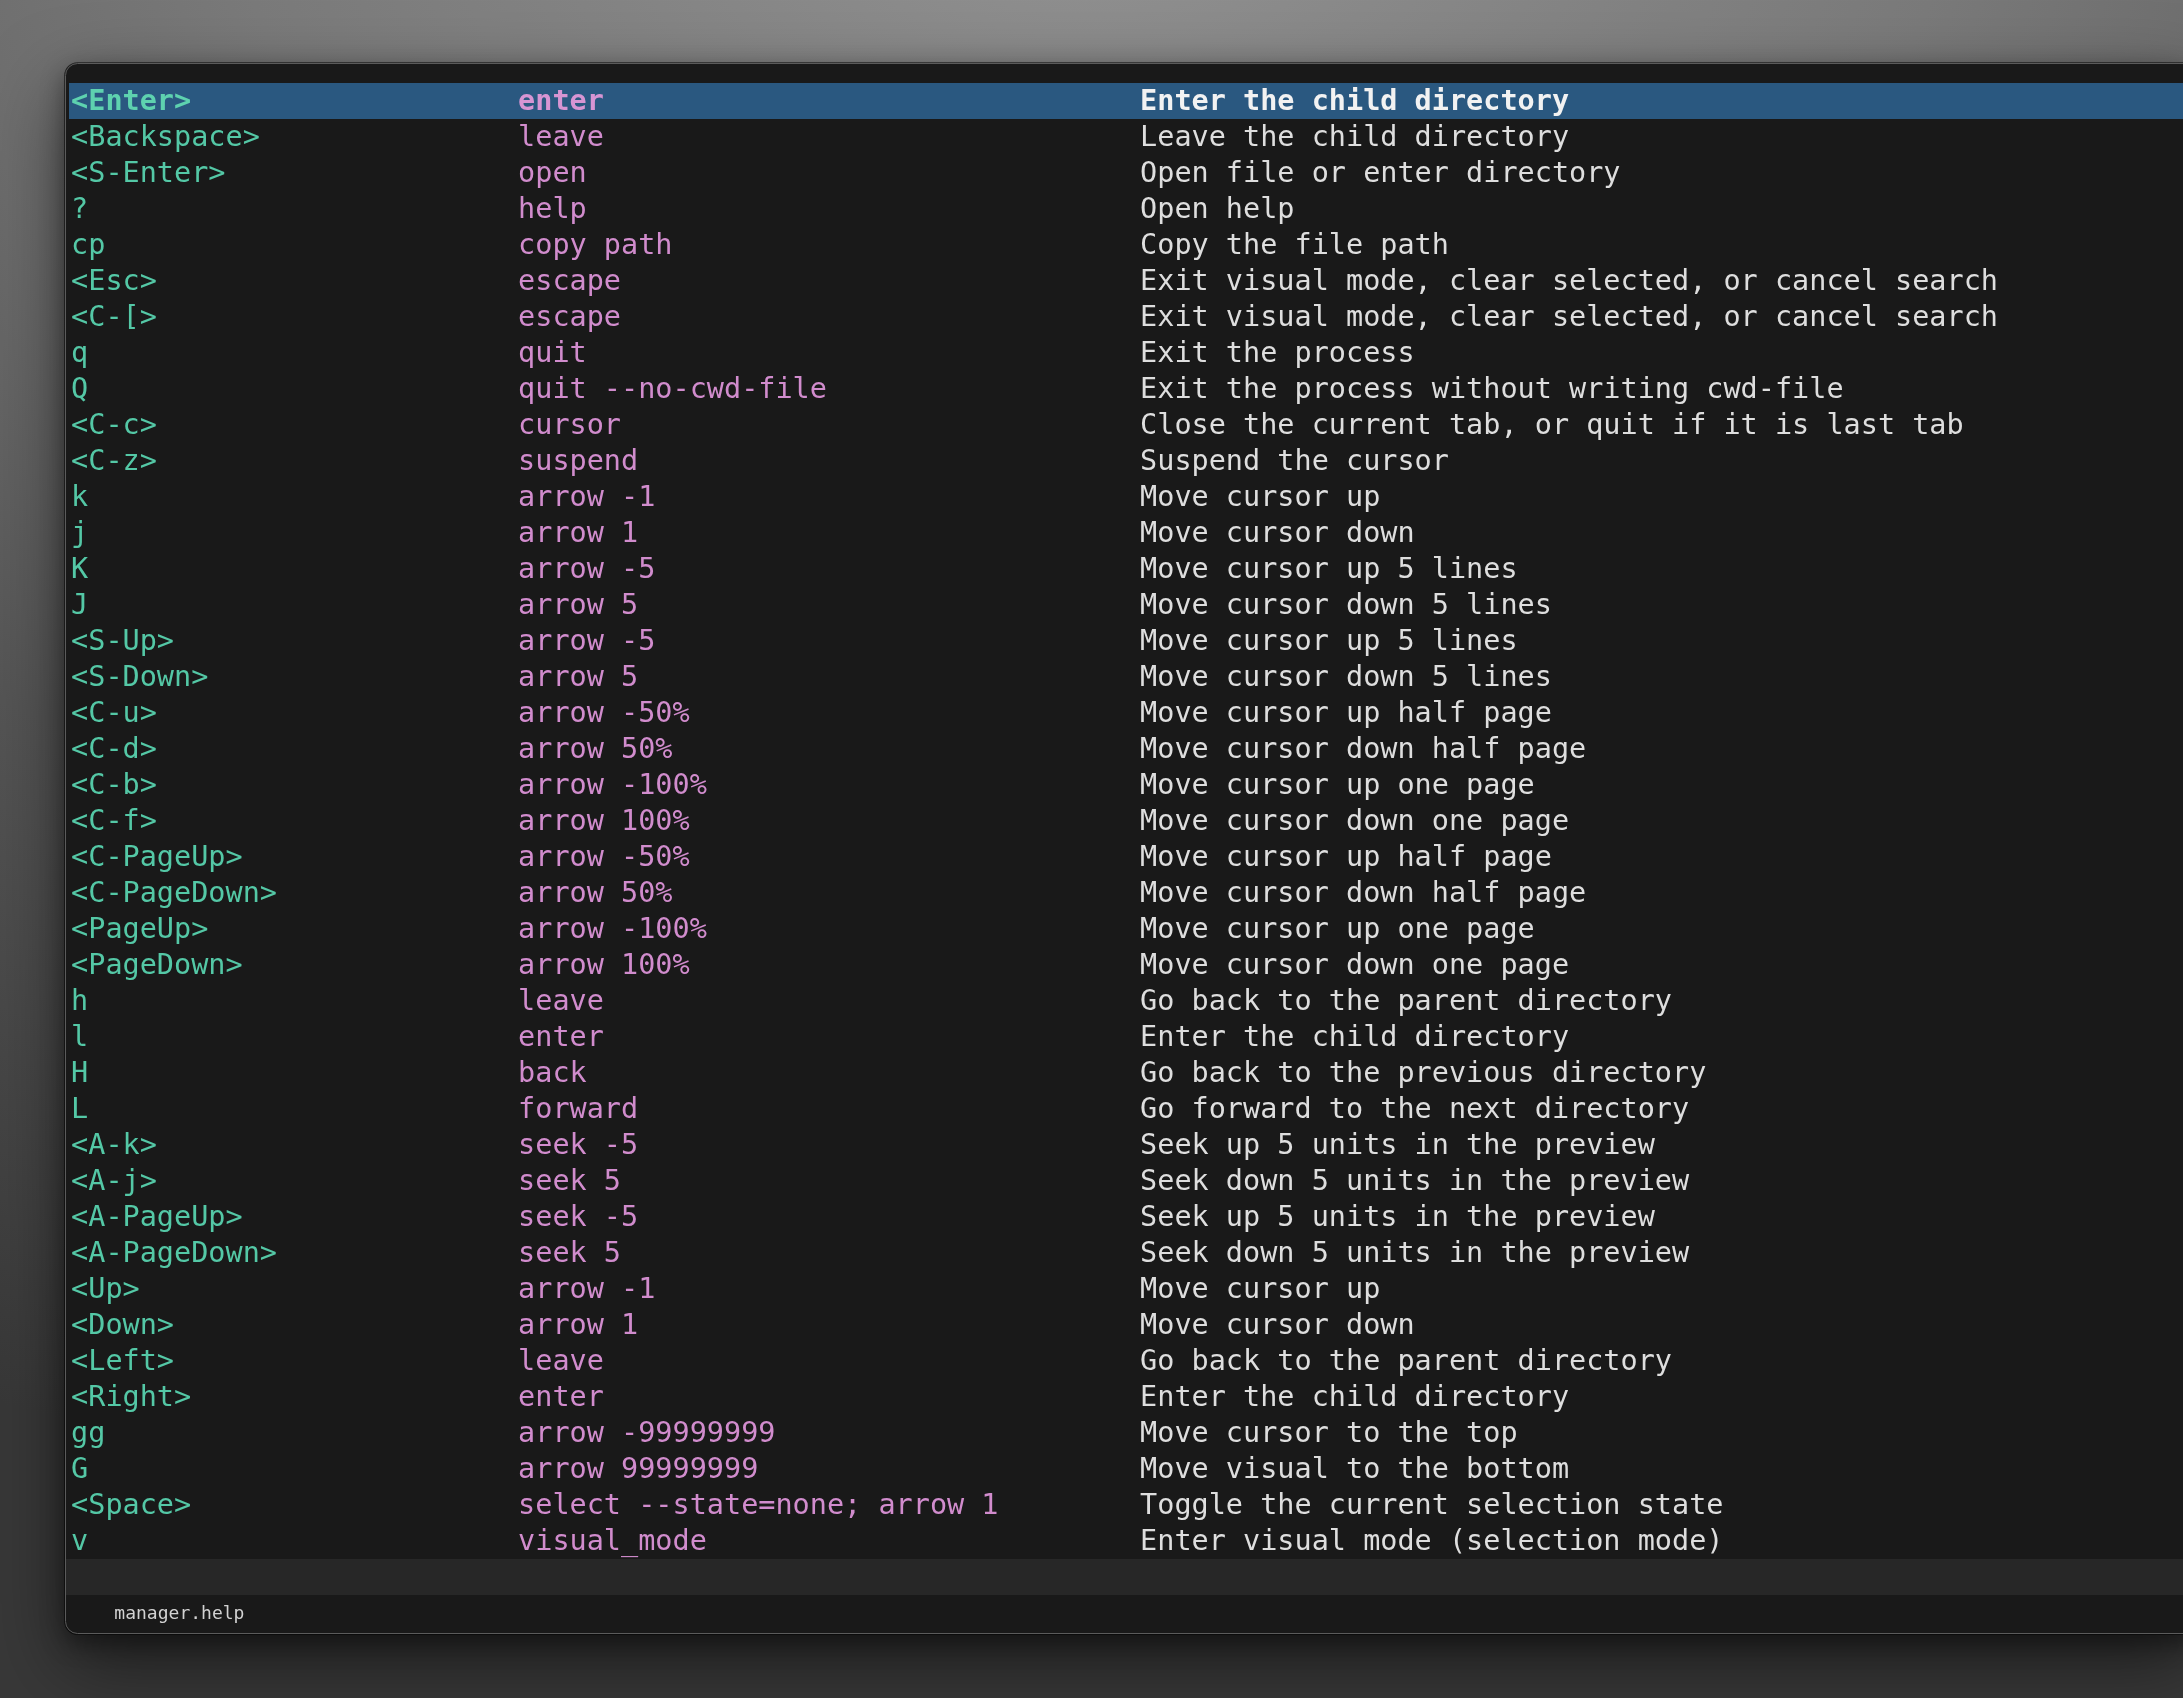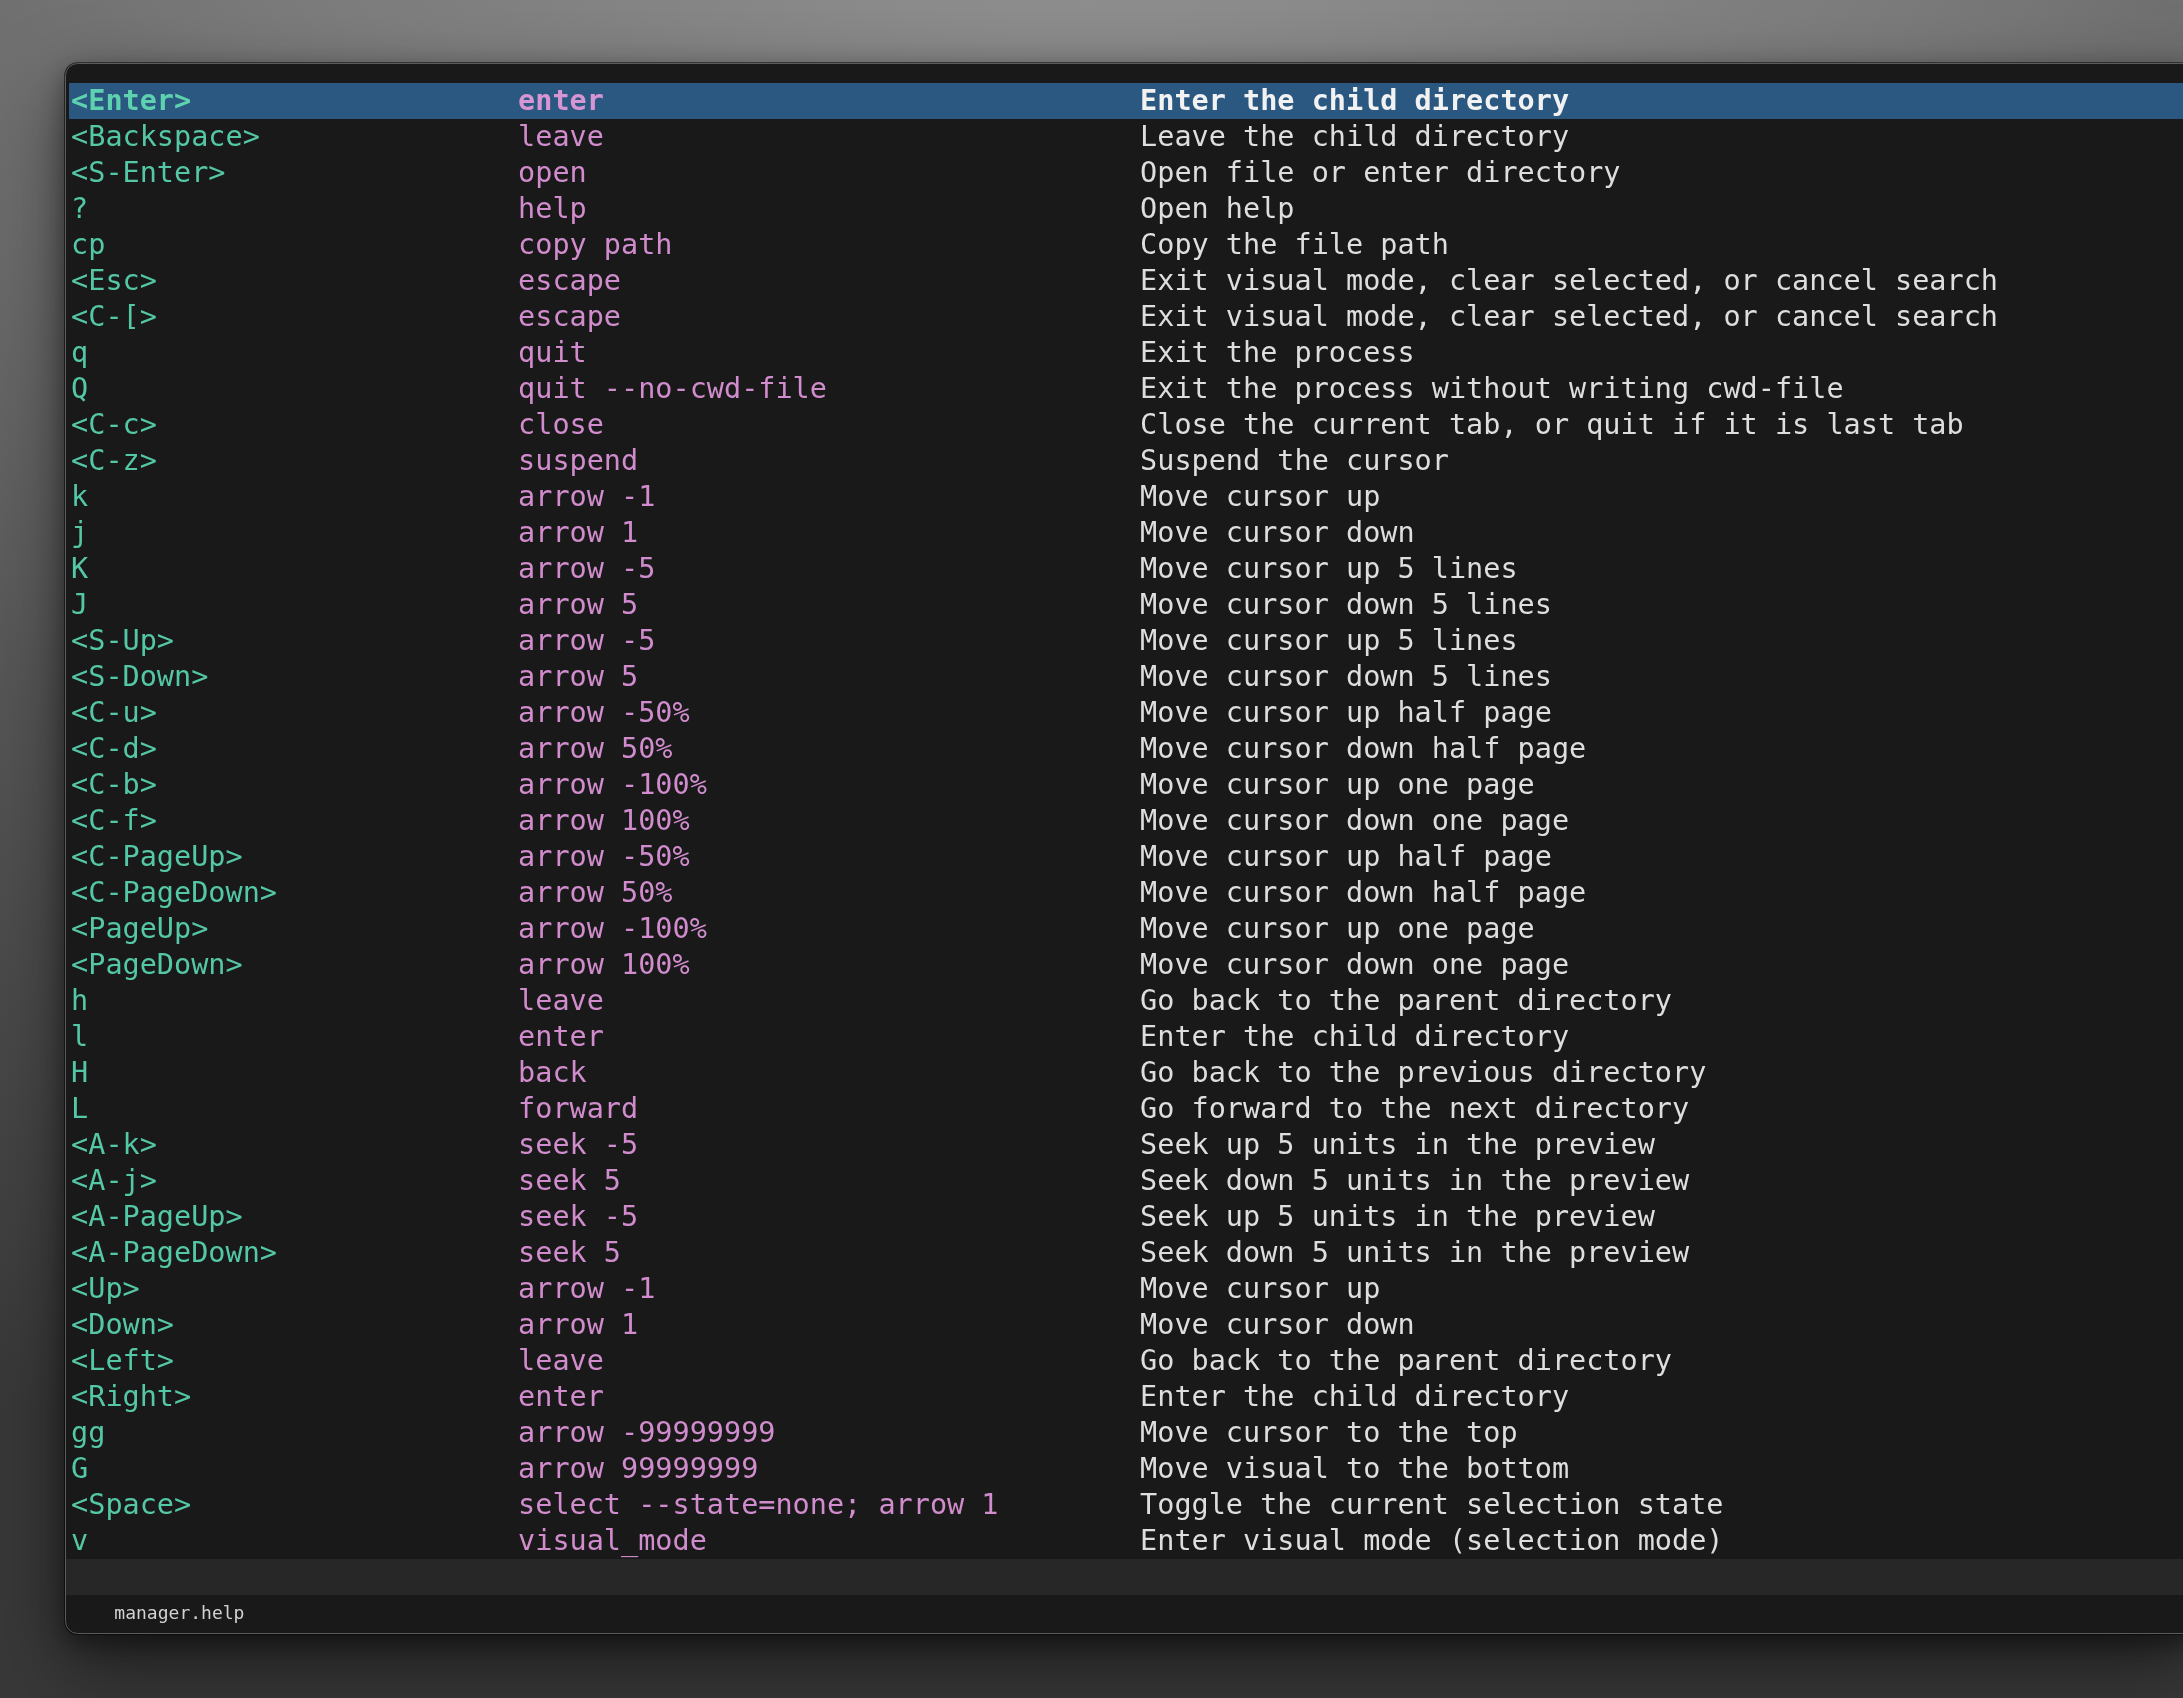--- a/index.html
+++ b/index.html
@@ -88,21 +88,21 @@
   </div>
 
   <div class="row">
     <span class="key">Q</span>
     <span class="cmd">quit --no-cwd-file</span>
     <span class="desc">Exit the process without writing cwd-file</span>
   </div>
 
   <div class="row">
     <span class="key">&lt;C-c&gt;</span>
-    <span class="cmd">close</span>
+    <span class="cmd">cursor</span>
     <span class="desc">Close the current tab, or quit if it is last tab</span>
   </div>
 
   <div class="row">
     <span class="key">&lt;C-z&gt;</span>
     <span class="cmd">suspend</span>
     <span class="desc">Suspend the cursor</span>
   </div>
 
   <div class="row">

